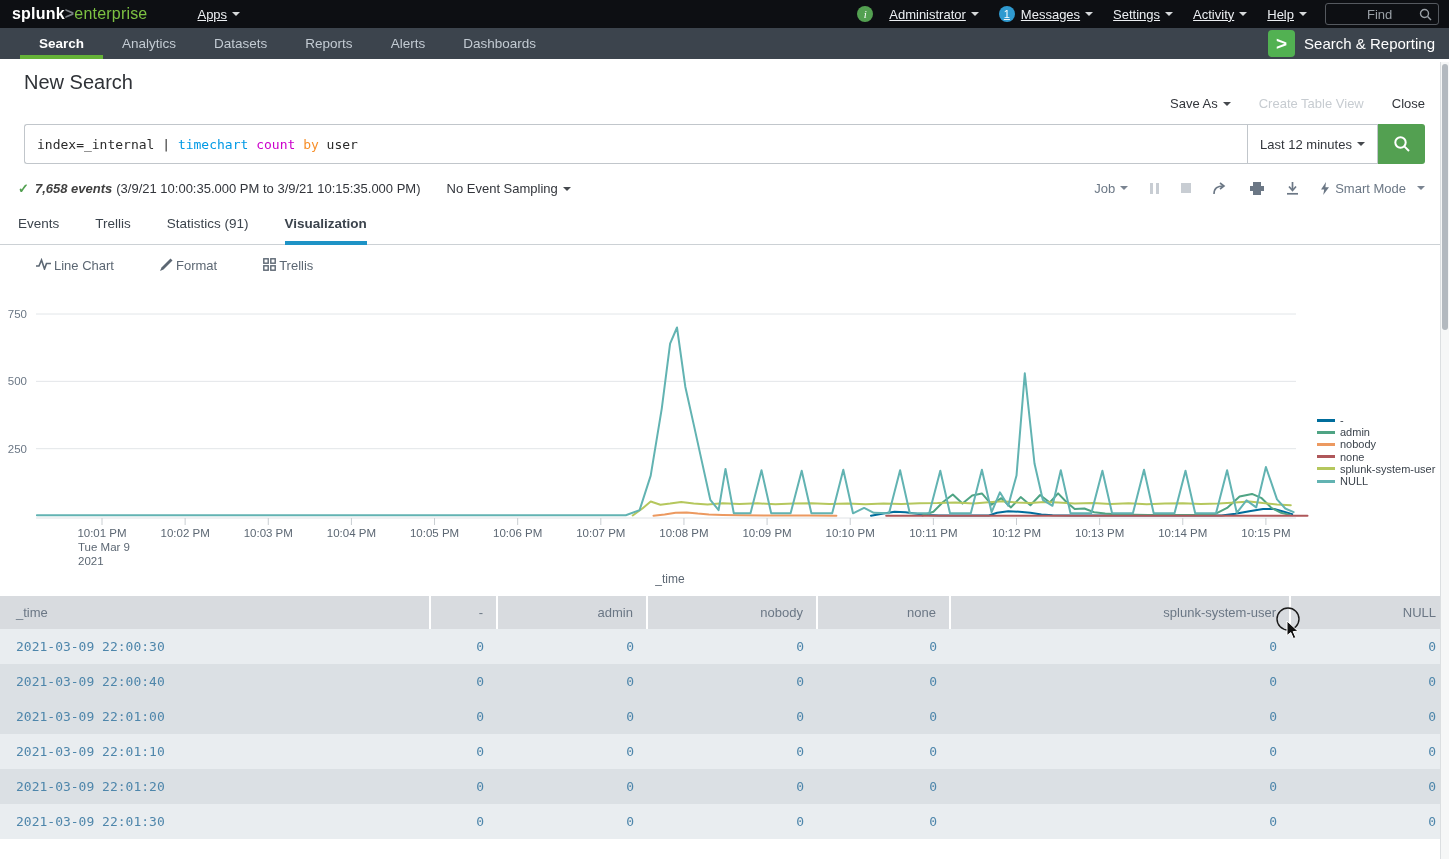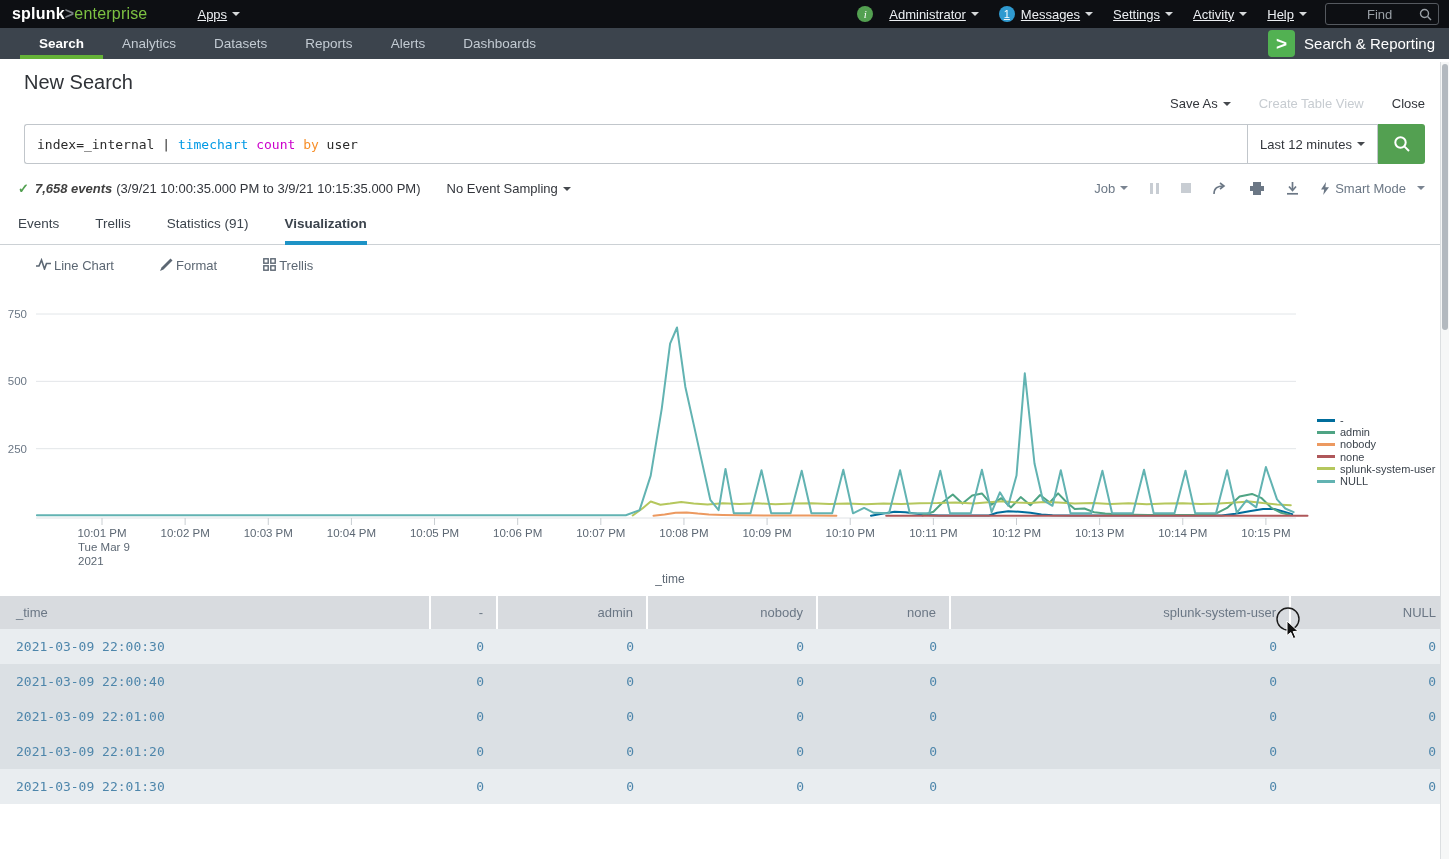--- a/index.html
+++ b/index.html
@@ -375,20 +375,29 @@
       </tr>
       <tr class="even">
         <td>2021-03-09 22:01:00</td>
         <td>0</td>
         <td>0</td>
         <td>0</td>
         <td>0</td>
         <td>0</td>
         <td>0</td>
       </tr>
+      <tr class="odd">
+        <td>2021-03-09 22:01:10</td>
+        <td>0</td>
+        <td>0</td>
+        <td>0</td>
+        <td>0</td>
+        <td>0</td>
+        <td>0</td>
+      </tr>
       <tr class="even">
         <td>2021-03-09 22:01:20</td>
         <td>0</td>
         <td>0</td>
         <td>0</td>
         <td>0</td>
         <td>0</td>
         <td>0</td>
       </tr>
       <tr class="odd">

